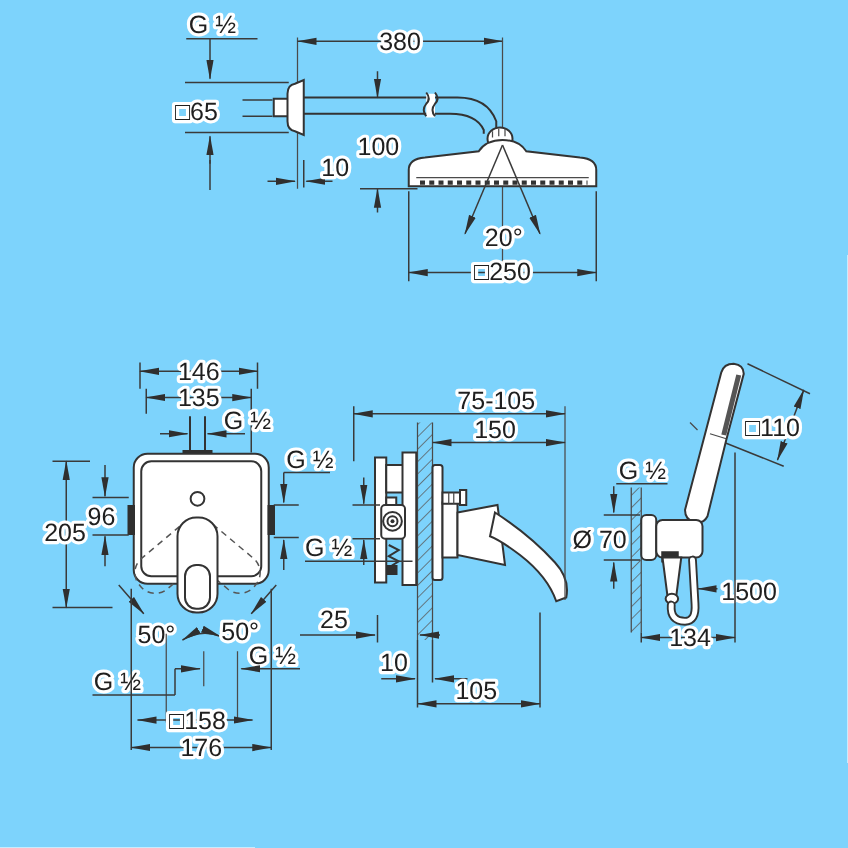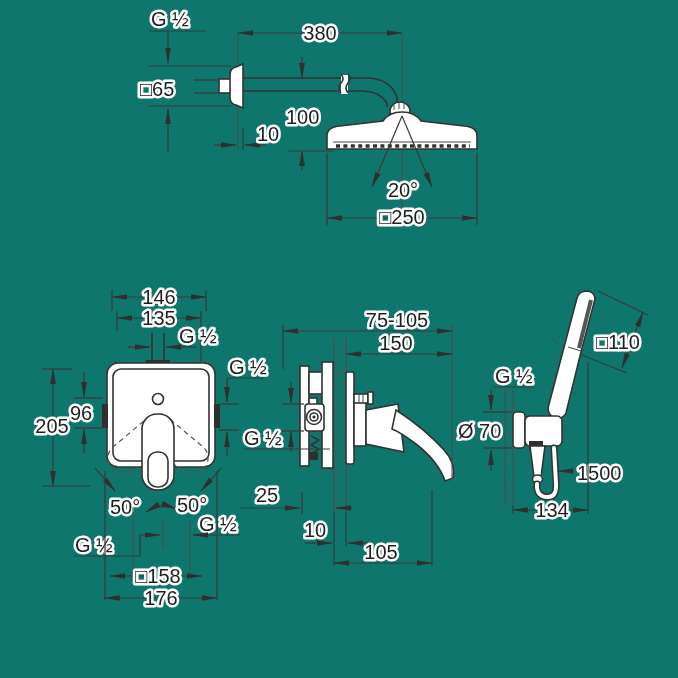--- a/index.html
+++ b/index.html
@@ -1,16 +1,16 @@
 <!DOCTYPE html>
 <html><head>
 <meta charset="utf-8">
 <style>
   html,body{margin:0;padding:0;background:#fff;}
-  .stage{position:relative;width:678px;height:678px;background:#0f766e;overflow:hidden;}
+  .stage{position:relative;width:678px;height:678px;background:#7dd3fc;overflow:hidden;}
   svg{display:block;}
   text{
     font-family:"Liberation Sans","DejaVu Sans",sans-serif;
     font-size:20px;
     fill:#1f1f1f;
     paint-order:stroke;
     stroke:#ffffff;
     stroke-width:5px;
     stroke-linejoin:round;
   }

